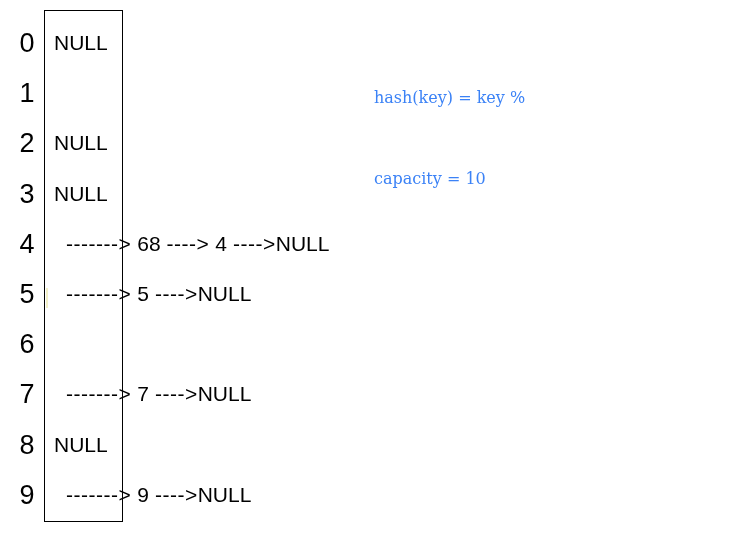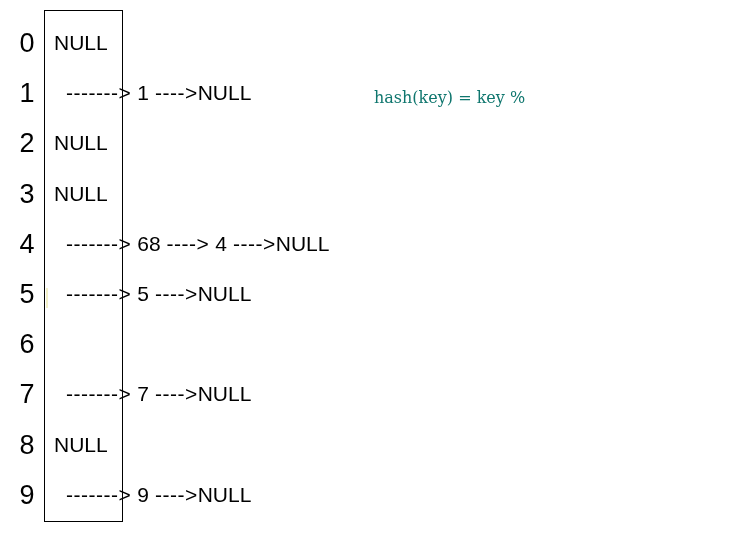--- a/index.html
+++ b/index.html
@@ -126,21 +126,20 @@
 
   <div class="table-box" style="border-color: rgb(0, 0, 0);"></div>
 
   <div id="rows">
       <div class="bucket-row" style="top: 26px;">
         <div class="bucket-index">0</div>
         <div class="bucket-null">NULL</div>
       </div>
       <div class="bucket-row" style="top: 76.2px;">
         <div class="bucket-index">1</div>
-        <div class="bucket-chain"><span class="chain-seg chain-dash">-------&gt;</span><span class="chain-seg chain-node" style="padding: 0px 6px;">1</span><span class="chain-seg chain-dash">----&gt;</span><span class="chain-seg chain-null">NULL</span></div>
       </div>
       <div class="bucket-row" style="top: 126.4px;">
         <div class="bucket-index">2</div>
         <div class="bucket-null">NULL</div>
       </div>
       <div class="bucket-row" style="top: 176.6px;">
         <div class="bucket-index">3</div>
         <div class="bucket-null">NULL</div>
       </div>
       <div class="bucket-row" style="top: 226.8px;">
@@ -163,17 +162,18 @@
         <div class="bucket-null">NULL</div>
       </div>
       <div class="bucket-row" style="top: 477.8px;">
         <div class="bucket-index">9</div>
         <div class="bucket-chain"><span class="chain-seg chain-dash">-------&gt;</span><span class="chain-seg chain-node" style="padding: 0px 6px;">9</span><span class="chain-seg chain-dash">----&gt;</span><span class="chain-seg chain-null">NULL</span></div>
       </div>
     </div>
 
   <div class="cursor-artifact"></div>
 
-  <div class="annotation" style="color: #0f766e;">
+  <div class="annotation" style="color: #3b82f6;">
     <span class="annotation-line">hash(key) = key %</span>
+    <span class="annotation-line">capacity = 10</span>
   </div>
 
 </div>
 
 </body></html>

